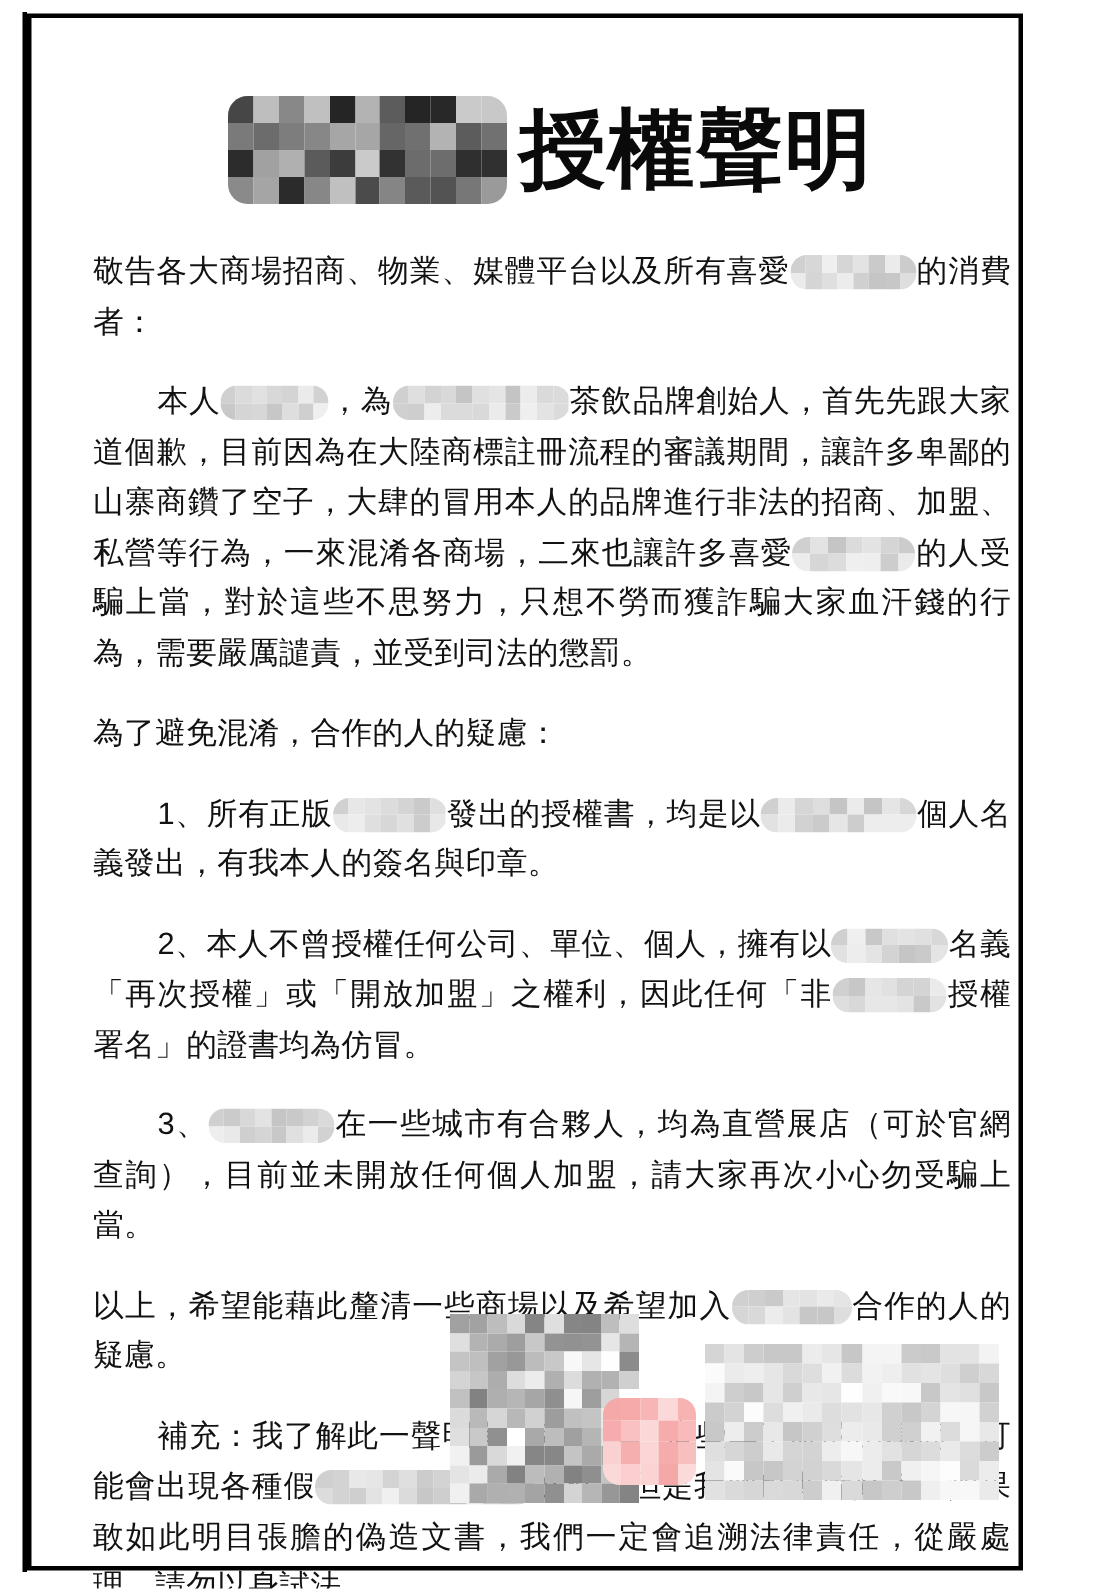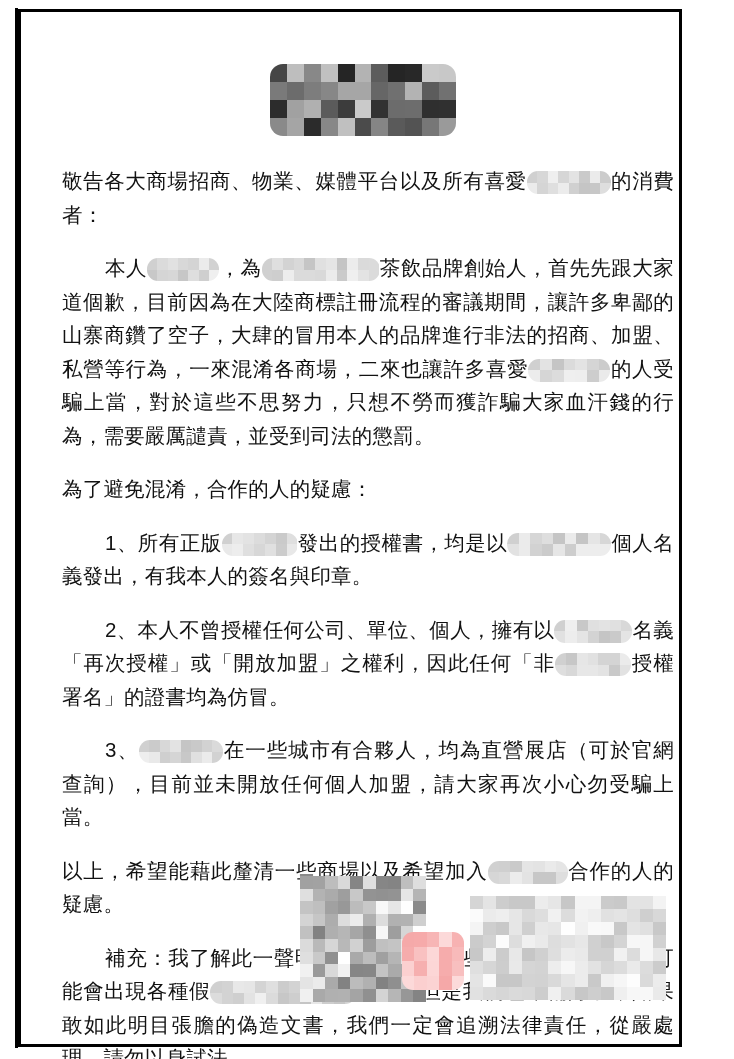--- a/index.html
+++ b/index.html
@@ -189,20 +189,21 @@
         <i style="width:16.90909090909091px;height:18px;background:rgb(43,43,43)"></i>
         <i style="width:16.90909090909091px;height:18px;background:rgb(135,135,135)"></i>
         <i style="width:16.90909090909091px;height:18px;background:rgb(192,192,192)"></i>
         <i style="width:16.90909090909091px;height:18px;background:rgb(75,75,75)"></i>
         <i style="width:16.90909090909091px;height:18px;background:rgb(133,133,133)"></i>
         <i style="width:16.90909090909091px;height:18px;background:rgb(90,90,90)"></i>
         <i style="width:16.90909090909091px;height:18px;background:rgb(83,83,83)"></i>
         <i style="width:16.90909090909091px;height:18px;background:rgb(119,119,119)"></i>
         <i style="width:16.90909090909091px;height:18px;background:rgb(154,154,154)"></i>
       </span>
+    <span class="title-text">授權聲明</span>
   </div>
 
   <div class="body-block" id="body-block">
       <p class="para"><span>敬告各大商場招商、物業、媒體平台以及所有喜愛</span><span class="mosaic light" style="width: 84px; height: 23px;"><i style="width:10.5px;height:11.5px;background:rgb(208,208,208)"></i><i style="width:10.5px;height:11.5px;background:rgb(215,215,215)"></i><i style="width:10.5px;height:11.5px;background:rgb(239,239,239)"></i><i style="width:10.5px;height:11.5px;background:rgb(214,214,214)"></i><i style="width:10.5px;height:11.5px;background:rgb(227,227,227)"></i><i style="width:10.5px;height:11.5px;background:rgb(202,202,202)"></i><i style="width:10.5px;height:11.5px;background:rgb(235,235,235)"></i><i style="width:10.5px;height:11.5px;background:rgb(204,204,204)"></i><i style="width:10.5px;height:11.5px;background:rgb(235,235,235)"></i><i style="width:10.5px;height:11.5px;background:rgb(213,213,213)"></i><i style="width:10.5px;height:11.5px;background:rgb(223,223,223)"></i><i style="width:10.5px;height:11.5px;background:rgb(236,236,236)"></i><i style="width:10.5px;height:11.5px;background:rgb(208,208,208)"></i><i style="width:10.5px;height:11.5px;background:rgb(197,197,197)"></i><i style="width:10.5px;height:11.5px;background:rgb(199,199,199)"></i><i style="width:10.5px;height:11.5px;background:rgb(222,222,222)"></i></span><span>的消費者：</span></p>
       <p class="para indent"><span>本人</span><span class="mosaic light" style="width: 72px; height: 23px;"><i style="width:10.285714285714286px;height:11.5px;background:rgb(208,208,208)"></i><i style="width:10.285714285714286px;height:11.5px;background:rgb(219,219,219)"></i><i style="width:10.285714285714286px;height:11.5px;background:rgb(225,225,225)"></i><i style="width:10.285714285714286px;height:11.5px;background:rgb(216,216,216)"></i><i style="width:10.285714285714286px;height:11.5px;background:rgb(212,212,212)"></i><i style="width:10.285714285714286px;height:11.5px;background:rgb(235,235,235)"></i><i style="width:10.285714285714286px;height:11.5px;background:rgb(210,210,210)"></i><i style="width:10.285714285714286px;height:11.5px;background:rgb(200,200,200)"></i><i style="width:10.285714285714286px;height:11.5px;background:rgb(213,213,213)"></i><i style="width:10.285714285714286px;height:11.5px;background:rgb(215,215,215)"></i><i style="width:10.285714285714286px;height:11.5px;background:rgb(199,199,199)"></i><i style="width:10.285714285714286px;height:11.5px;background:rgb(222,222,222)"></i><i style="width:10.285714285714286px;height:11.5px;background:rgb(207,207,207)"></i><i style="width:10.285714285714286px;height:11.5px;background:rgb(239,239,239)"></i></span><span>，為</span><span class="mosaic light" style="width: 118px; height: 23px;"><i style="width:10.727272727272727px;height:11.5px;background:rgb(208,208,208)"></i><i style="width:10.727272727272727px;height:11.5px;background:rgb(223,223,223)"></i><i style="width:10.727272727272727px;height:11.5px;background:rgb(211,211,211)"></i><i style="width:10.727272727272727px;height:11.5px;background:rgb(217,217,217)"></i><i style="width:10.727272727272727px;height:11.5px;background:rgb(197,197,197)"></i><i style="width:10.727272727272727px;height:11.5px;background:rgb(224,224,224)"></i><i style="width:10.727272727272727px;height:11.5px;background:rgb(229,229,229)"></i><i style="width:10.727272727272727px;height:11.5px;background:rgb(196,196,196)"></i><i style="width:10.727272727272727px;height:11.5px;background:rgb(236,236,236)"></i><i style="width:10.727272727272727px;height:11.5px;background:rgb(218,218,218)"></i><i style="width:10.727272727272727px;height:11.5px;background:rgb(219,219,219)"></i><i style="width:10.727272727272727px;height:11.5px;background:rgb(208,208,208)"></i><i style="width:10.727272727272727px;height:11.5px;background:rgb(206,206,206)"></i><i style="width:10.727272727272727px;height:11.5px;background:rgb(237,237,237)"></i><i style="width:10.727272727272727px;height:11.5px;background:rgb(219,219,219)"></i><i style="width:10.727272727272727px;height:11.5px;background:rgb(219,219,219)"></i><i style="width:10.727272727272727px;height:11.5px;background:rgb(217,217,217)"></i><i style="width:10.727272727272727px;height:11.5px;background:rgb(235,235,235)"></i><i style="width:10.727272727272727px;height:11.5px;background:rgb(202,202,202)"></i><i style="width:10.727272727272727px;height:11.5px;background:rgb(239,239,239)"></i><i style="width:10.727272727272727px;height:11.5px;background:rgb(227,227,227)"></i><i style="width:10.727272727272727px;height:11.5px;background:rgb(219,219,219)"></i></span><span>茶飲品牌創始人，首先先跟大家道個歉，目前因為在大陸商標註冊流程的審議期間，讓許多卑鄙的山寨商鑽了空子，大肆的冒用本人的品牌進行非法的招商、加盟、私營等行為，一來混淆各商場，二來也讓許多喜愛</span><span class="mosaic light" style="width: 82px; height: 23px;"><i style="width:11.714285714285714px;height:11.5px;background:rgb(208,208,208)"></i><i style="width:11.714285714285714px;height:11.5px;background:rgb(227,227,227)"></i><i style="width:11.714285714285714px;height:11.5px;background:rgb(197,197,197)"></i><i style="width:11.714285714285714px;height:11.5px;background:rgb(219,219,219)"></i><i style="width:11.714285714285714px;height:11.5px;background:rgb(227,227,227)"></i><i style="width:11.714285714285714px;height:11.5px;background:rgb(213,213,213)"></i><i style="width:11.714285714285714px;height:11.5px;background:rgb(204,204,204)"></i><i style="width:11.714285714285714px;height:11.5px;background:rgb(236,236,236)"></i><i style="width:11.714285714285714px;height:11.5px;background:rgb(214,214,214)"></i><i style="width:11.714285714285714px;height:11.5px;background:rgb(220,220,220)"></i><i style="width:11.714285714285714px;height:11.5px;background:rgb(239,239,239)"></i><i style="width:11.714285714285714px;height:11.5px;background:rgb(238,238,238)"></i><i style="width:11.714285714285714px;height:11.5px;background:rgb(205,205,205)"></i><i style="width:11.714285714285714px;height:11.5px;background:rgb(234,234,234)"></i></span><span>的人受騙上當，對於這些不思努力，只想不勞而獲詐騙大家血汗錢的行為，需要嚴厲譴責，並受到司法的懲罰。</span></p>
       <p class="para"><span>為了避免混淆，合作的人的疑慮：</span></p>
       <p class="para indent"><span>1、所有正版</span><span class="mosaic light" style="width: 76px; height: 23px;"><i style="width:10.857142857142858px;height:11.5px;background:rgb(208,208,208)"></i><i style="width:10.857142857142858px;height:11.5px;background:rgb(231,231,231)"></i><i style="width:10.857142857142858px;height:11.5px;background:rgb(227,227,227)"></i><i style="width:10.857142857142858px;height:11.5px;background:rgb(220,220,220)"></i><i style="width:10.857142857142858px;height:11.5px;background:rgb(212,212,212)"></i><i style="width:10.857142857142858px;height:11.5px;background:rgb(202,202,202)"></i><i style="width:10.857142857142858px;height:11.5px;background:rgb(223,223,223)"></i><i style="width:10.857142857142858px;height:11.5px;background:rgb(233,233,233)"></i><i style="width:10.857142857142858px;height:11.5px;background:rgb(237,237,237)"></i><i style="width:10.857142857142858px;height:11.5px;background:rgb(223,223,223)"></i><i style="width:10.857142857142858px;height:11.5px;background:rgb(215,215,215)"></i><i style="width:10.857142857142858px;height:11.5px;background:rgb(224,224,224)"></i><i style="width:10.857142857142858px;height:11.5px;background:rgb(204,204,204)"></i><i style="width:10.857142857142858px;height:11.5px;background:rgb(232,232,232)"></i></span><span>發出的授權書，均是以</span><span class="mosaic light" style="width: 104px; height: 23px;"><i style="width:11.555555555555555px;height:11.5px;background:rgb(208,208,208)"></i><i style="width:11.555555555555555px;height:11.5px;background:rgb(235,235,235)"></i><i style="width:11.555555555555555px;height:11.5px;background:rgb(214,214,214)"></i><i style="width:11.555555555555555px;height:11.5px;background:rgb(222,222,222)"></i><i style="width:11.555555555555555px;height:11.5px;background:rgb(197,197,197)"></i><i style="width:11.555555555555555px;height:11.5px;background:rgb(235,235,235)"></i><i style="width:11.555555555555555px;height:11.5px;background:rgb(197,197,197)"></i><i style="width:11.555555555555555px;height:11.5px;background:rgb(229,229,229)"></i><i style="width:11.555555555555555px;height:11.5px;background:rgb(215,215,215)"></i><i style="width:11.555555555555555px;height:11.5px;background:rgb(226,226,226)"></i><i style="width:11.555555555555555px;height:11.5px;background:rgb(235,235,235)"></i><i style="width:11.555555555555555px;height:11.5px;background:rgb(210,210,210)"></i><i style="width:11.555555555555555px;height:11.5px;background:rgb(203,203,203)"></i><i style="width:11.555555555555555px;height:11.5px;background:rgb(230,230,230)"></i><i style="width:11.555555555555555px;height:11.5px;background:rgb(205,205,205)"></i><i style="width:11.555555555555555px;height:11.5px;background:rgb(237,237,237)"></i><i style="width:11.555555555555555px;height:11.5px;background:rgb(237,237,237)"></i><i style="width:11.555555555555555px;height:11.5px;background:rgb(237,237,237)"></i></span><span>個人名義發出，有我本人的簽名與印章。</span></p>
       <p class="para indent"><span>2、本人不曾授權任何公司、單位、個人，擁有以</span><span class="mosaic light" style="width: 78px; height: 23px;"><i style="width:11.142857142857142px;height:11.5px;background:rgb(208,208,208)"></i><i style="width:11.142857142857142px;height:11.5px;background:rgb(239,239,239)"></i><i style="width:11.142857142857142px;height:11.5px;background:rgb(200,200,200)"></i><i style="width:11.142857142857142px;height:11.5px;background:rgb(224,224,224)"></i><i style="width:11.142857142857142px;height:11.5px;background:rgb(227,227,227)"></i><i style="width:11.142857142857142px;height:11.5px;background:rgb(224,224,224)"></i><i style="width:11.142857142857142px;height:11.5px;background:rgb(216,216,216)"></i><i style="width:11.142857142857142px;height:11.5px;background:rgb(225,225,225)"></i><i style="width:11.142857142857142px;height:11.5px;background:rgb(237,237,237)"></i><i style="width:11.142857142857142px;height:11.5px;background:rgb(228,228,228)"></i><i style="width:11.142857142857142px;height:11.5px;background:rgb(211,211,211)"></i><i style="width:11.142857142857142px;height:11.5px;background:rgb(197,197,197)"></i><i style="width:11.142857142857142px;height:11.5px;background:rgb(202,202,202)"></i><i style="width:11.142857142857142px;height:11.5px;background:rgb(228,228,228)"></i></span><span>名義「再次授權」或「開放加盟」之權利，因此任何「非</span><span class="mosaic light" style="width: 76px; height: 23px;"><i style="width:10.857142857142858px;height:11.5px;background:rgb(208,208,208)"></i><i style="width:10.857142857142858px;height:11.5px;background:rgb(199,199,199)"></i><i style="width:10.857142857142858px;height:11.5px;background:rgb(230,230,230)"></i><i style="width:10.857142857142858px;height:11.5px;background:rgb(225,225,225)"></i><i style="width:10.857142857142858px;height:11.5px;background:rgb(212,212,212)"></i><i style="width:10.857142857142858px;height:11.5px;background:rgb(212,212,212)"></i><i style="width:10.857142857142858px;height:11.5px;background:rgb(235,235,235)"></i><i style="width:10.857142857142858px;height:11.5px;background:rgb(222,222,222)"></i><i style="width:10.857142857142858px;height:11.5px;background:rgb(216,216,216)"></i><i style="width:10.857142857142858px;height:11.5px;background:rgb(231,231,231)"></i><i style="width:10.857142857142858px;height:11.5px;background:rgb(231,231,231)"></i><i style="width:10.857142857142858px;height:11.5px;background:rgb(227,227,227)"></i><i style="width:10.857142857142858px;height:11.5px;background:rgb(201,201,201)"></i><i style="width:10.857142857142858px;height:11.5px;background:rgb(226,226,226)"></i></span><span>授權署名」的證書均為仿冒。</span></p>
       <p class="para indent"><span>3、</span><span class="mosaic light" style="width: 84px; height: 23px;"><i style="width:10.5px;height:11.5px;background:rgb(208,208,208)"></i><i style="width:10.5px;height:11.5px;background:rgb(203,203,203)"></i><i style="width:10.5px;height:11.5px;background:rgb(216,216,216)"></i><i style="width:10.5px;height:11.5px;background:rgb(227,227,227)"></i><i style="width:10.5px;height:11.5px;background:rgb(197,197,197)"></i><i style="width:10.5px;height:11.5px;background:rgb(201,201,201)"></i><i style="width:10.5px;height:11.5px;background:rgb(210,210,210)"></i><i style="width:10.5px;height:11.5px;background:rgb(218,218,218)"></i><i style="width:10.5px;height:11.5px;background:rgb(238,238,238)"></i><i style="width:10.5px;height:11.5px;background:rgb(233,233,233)"></i><i style="width:10.5px;height:11.5px;background:rgb(207,207,207)"></i><i style="width:10.5px;height:11.5px;background:rgb(213,213,213)"></i><i style="width:10.5px;height:11.5px;background:rgb(200,200,200)"></i><i style="width:10.5px;height:11.5px;background:rgb(224,224,224)"></i><i style="width:10.5px;height:11.5px;background:rgb(235,235,235)"></i><i style="width:10.5px;height:11.5px;background:rgb(210,210,210)"></i></span><span>在一些城市有合夥人，均為直營展店（可於官網查詢），目前並未開放任何個人加盟，請大家再次小心勿受騙上當。</span></p>
       <p class="para"><span>以上，希望能藉此釐清一些商場以及希望加入</span><span class="mosaic light" style="width: 80px; height: 23px;"><i style="width:11.428571428571429px;height:11.5px;background:rgb(208,208,208)"></i><i style="width:11.428571428571429px;height:11.5px;background:rgb(207,207,207)"></i><i style="width:11.428571428571429px;height:11.5px;background:rgb(202,202,202)"></i><i style="width:11.428571428571429px;height:11.5px;background:rgb(229,229,229)"></i><i style="width:11.428571428571429px;height:11.5px;background:rgb(227,227,227)"></i><i style="width:11.428571428571429px;height:11.5px;background:rgb(234,234,234)"></i><i style="width:11.428571428571429px;height:11.5px;background:rgb(229,229,229)"></i><i style="width:11.428571428571429px;height:11.5px;background:rgb(214,214,214)"></i><i style="width:11.428571428571429px;height:11.5px;background:rgb(217,217,217)"></i><i style="width:11.428571428571429px;height:11.5px;background:rgb(236,236,236)"></i><i style="width:11.428571428571429px;height:11.5px;background:rgb(227,227,227)"></i><i style="width:11.428571428571429px;height:11.5px;background:rgb(199,199,199)"></i><i style="width:11.428571428571429px;height:11.5px;background:rgb(199,199,199)"></i><i style="width:11.428571428571429px;height:11.5px;background:rgb(222,222,222)"></i></span><span>合作的人的疑慮。</span></p>

